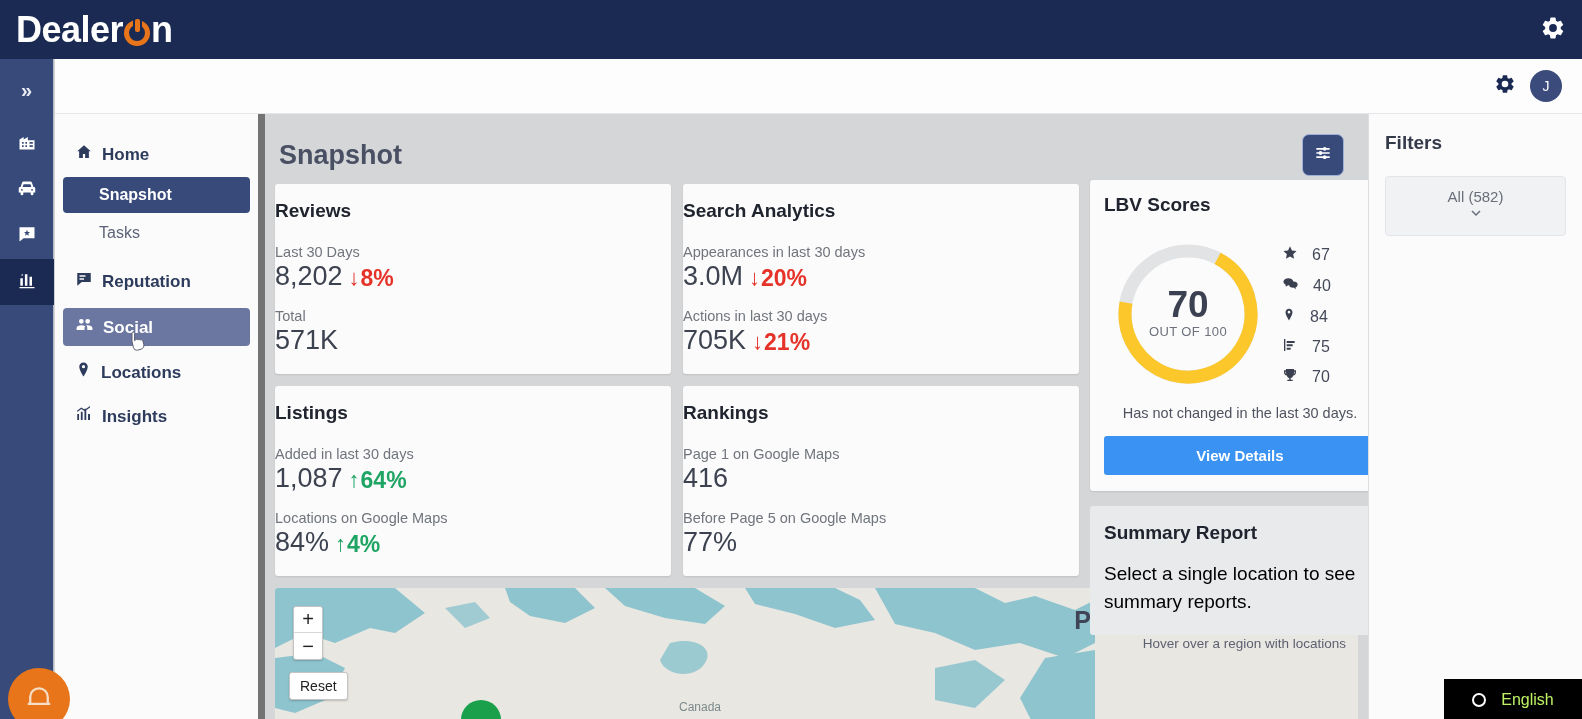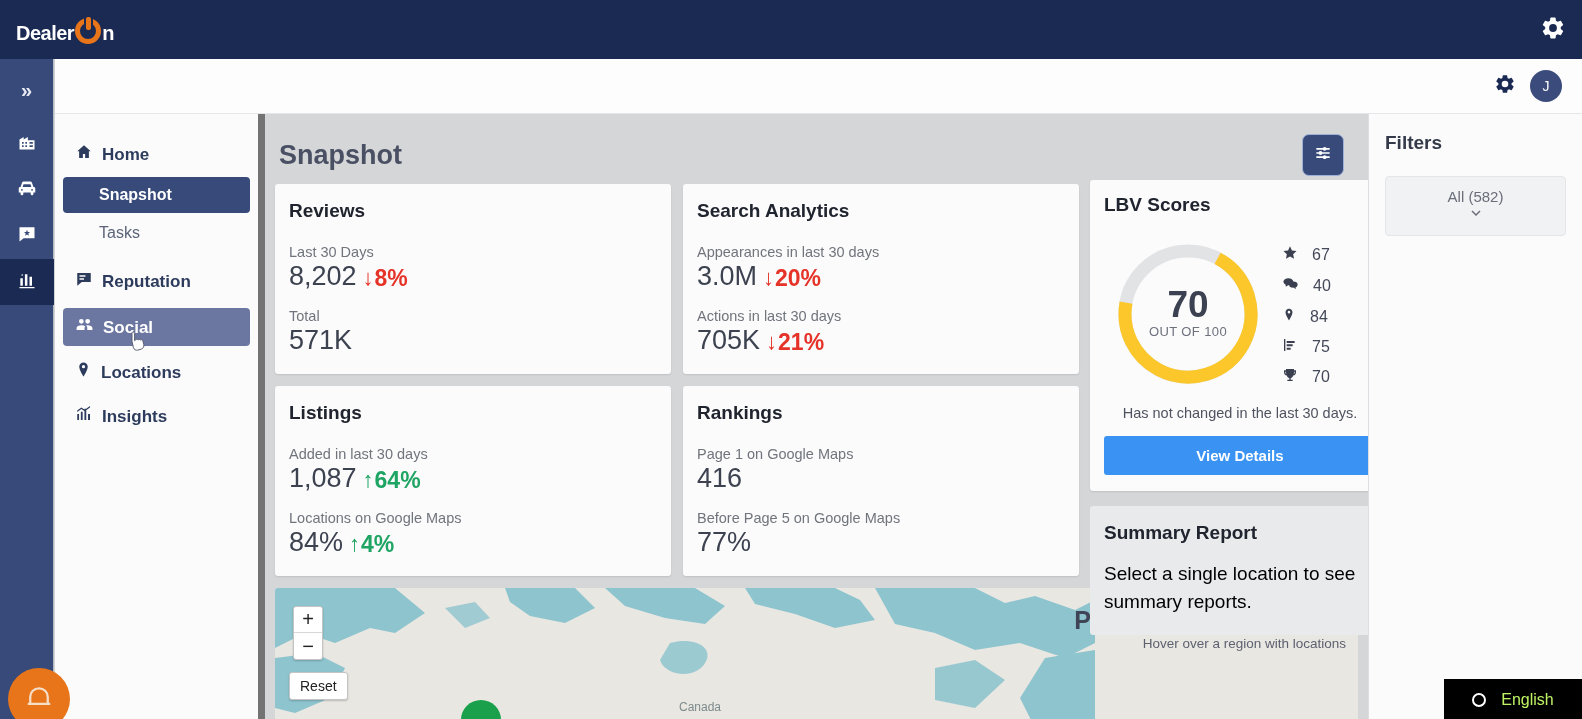--- a/index.html
+++ b/index.html
@@ -12,21 +12,21 @@
   .app { position: relative; width: 1582px; height: 719px; background: #d0d2d4; }
 
   
   .topbar {
     position: absolute; left: 0; top: 0; width: 1582px; height: 59px;
     background: #1b2a52;
     display: flex; align-items: center; justify-content: space-between;
   }
   .logo { margin-left: 16px; display: flex; align-items: baseline; }
   .logo-text {
-    font-size: 20px; font-weight: bold; color: #ffffff; letter-spacing: -0.5px;
+    font-size: 36px; font-weight: bold; color: #ffffff; letter-spacing: -0.5px;
   }
   .logo-power {
     display: inline-flex; align-items: center; justify-content: center;
     position: relative; width: 26px; height: 26px; margin: 0 1px;
     transform: translateY(4px);
   }
   .logo-power .ring {
     position: absolute; left: 0; top: 0; width: 26px; height: 26px;
     border: 5px solid #e8751a; border-radius: 50%;
   }
@@ -91,21 +91,21 @@
   .page-title { font-size: 27px; font-weight: bold; color: #4a5063; }
   .filter-btn {
     width: 42px; height: 42px; border-radius: 7px; background: #374a79;
     display: flex; align-items: center; justify-content: center; cursor: pointer;
     border: 1px solid #9fb0d8;
   }
 
   .cards { padding: 0 10px; }
   .card-row { display: flex; gap: 12px; margin-bottom: 12px; }
   .card {
-    background: #fbfbfb; border-radius: 3px; padding: 16px 14px 18px 14px;
+    background: #fbfbfb; border-radius: 3px; padding: 16px 14px 18px 0;
     box-shadow: 0 1px 2px rgba(0,0,0,0.10);
   }
   .card-w { width: 396px; }
   .card-title { font-size: 19px; font-weight: bold; color: #20242e; margin-bottom: 22px; }
   .metric-label { font-size: 14.5px; color: #70747c; margin-bottom: 1px; }
   .metric-value {
     font-size: 27px; color: #3d4250; display: flex; align-items: baseline; gap: 6px;
     margin-bottom: 16px;
   }
   .metric-value:last-child { margin-bottom: 0; }

